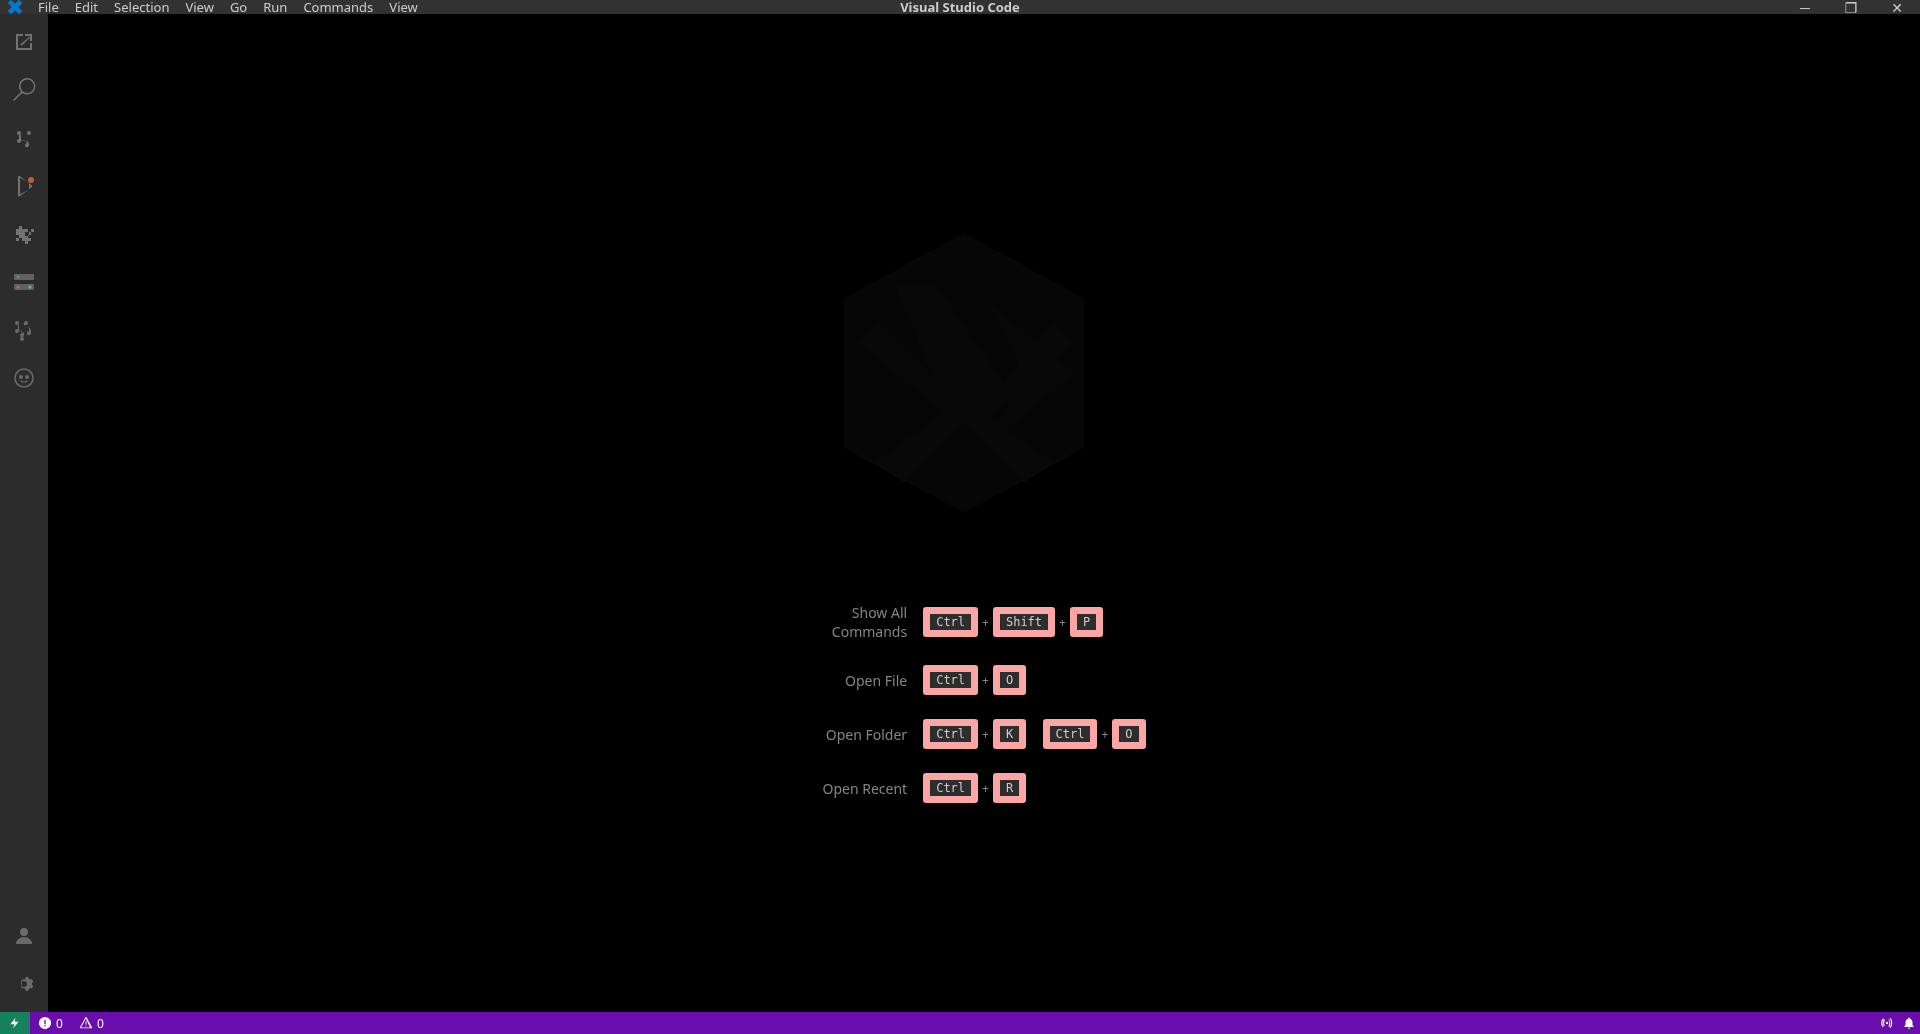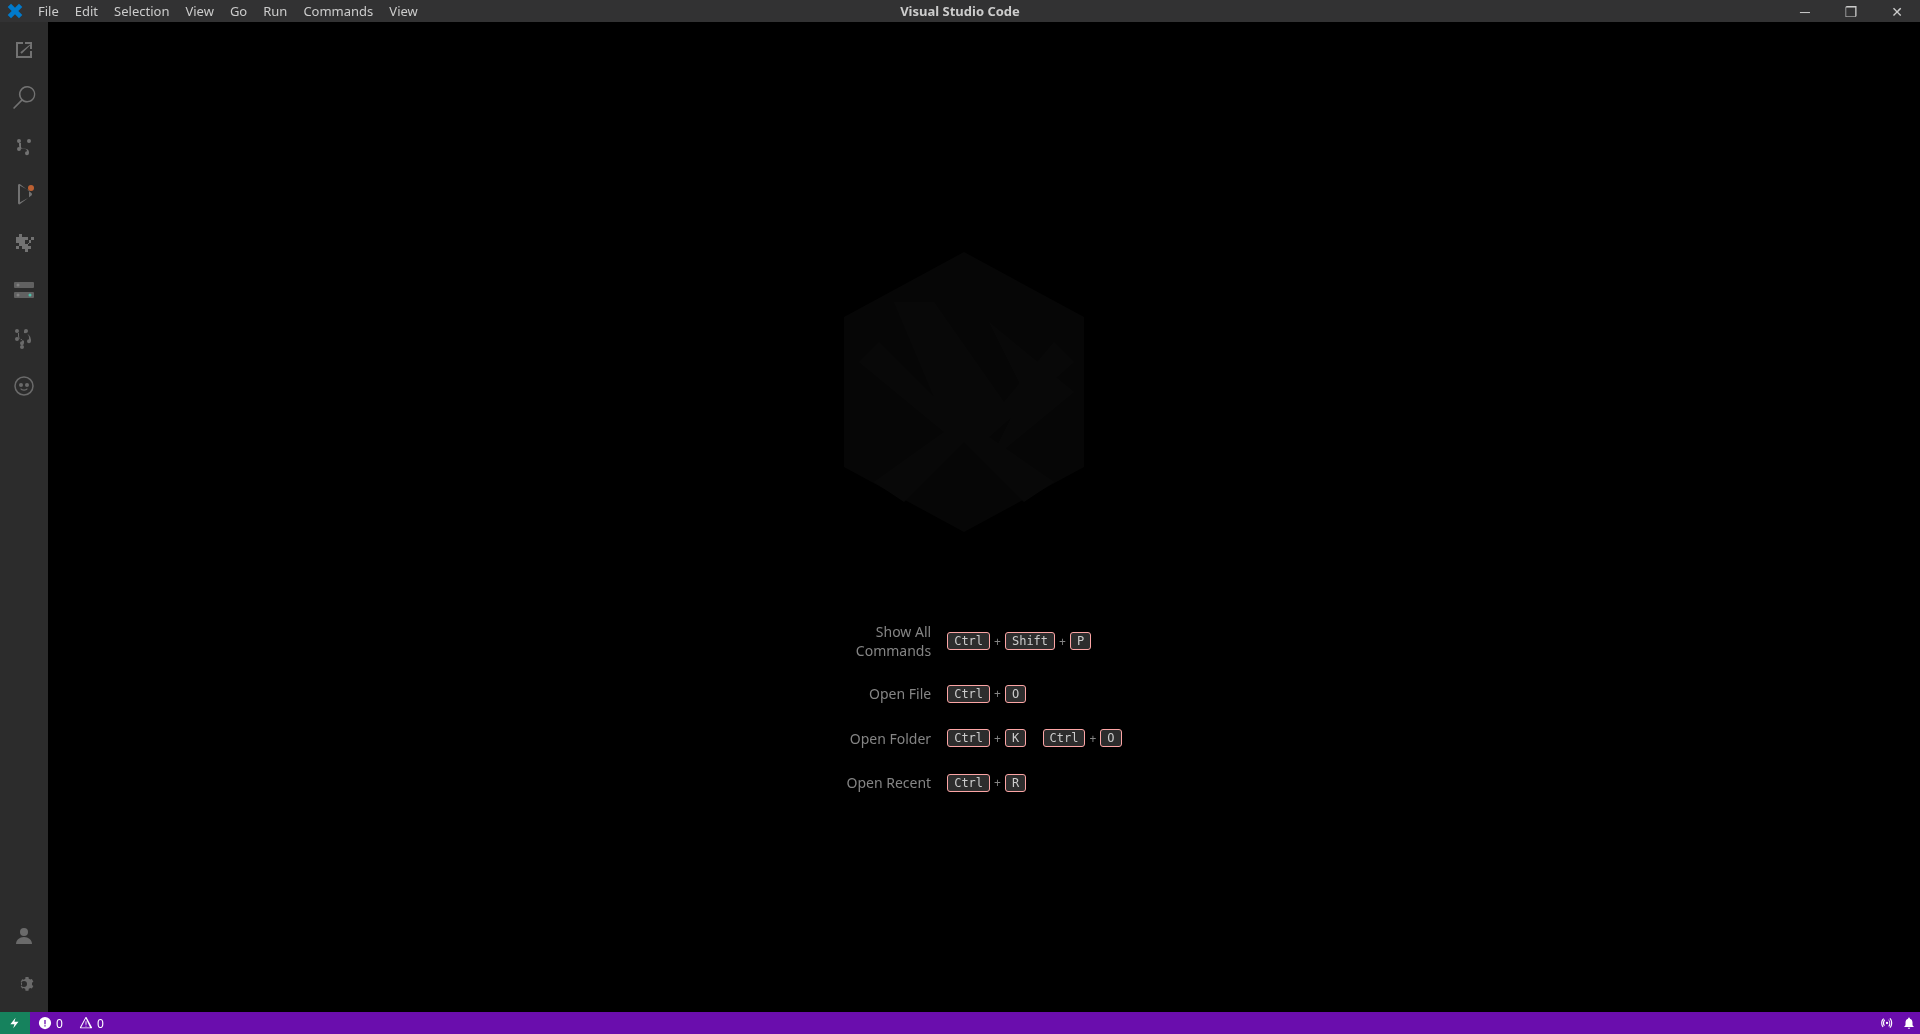--- a/index.html
+++ b/index.html
@@ -9,21 +9,21 @@
       background: #1e1e1e;
       font-family: 'Segoe UI', system-ui, sans-serif;
       color: #cccccc;
       overflow: hidden;
       display: flex;
       flex-direction: column;
     }
 
     
     #titlebar {
-      height: 22px;
+      height: 14px;
       background: #323233;
       display: flex;
       align-items: center;
       flex-shrink: 0;
       position: relative;
     }
     #titlebar .vscode-logo {
       width: 30px;
       height: 30px;
       display: flex;
@@ -152,21 +152,21 @@
       color: #858585;
       text-align: right;
     }
     .cmd-shortcuts {
       display: flex;
       align-items: center;
       gap: 4px;
     }
     .kbd {
       background: #2d2d2d;
-      border: 1px solid #fca5a5;
+      border: 7px solid #fca5a5;
       border-radius: 3px;
       padding: 1px 6px;
       font-size: 12px;
       color: #cccccc;
       font-family: monospace;
     }
     .kbd-sep {
       font-size: 12px;
       color: #858585;
     }

